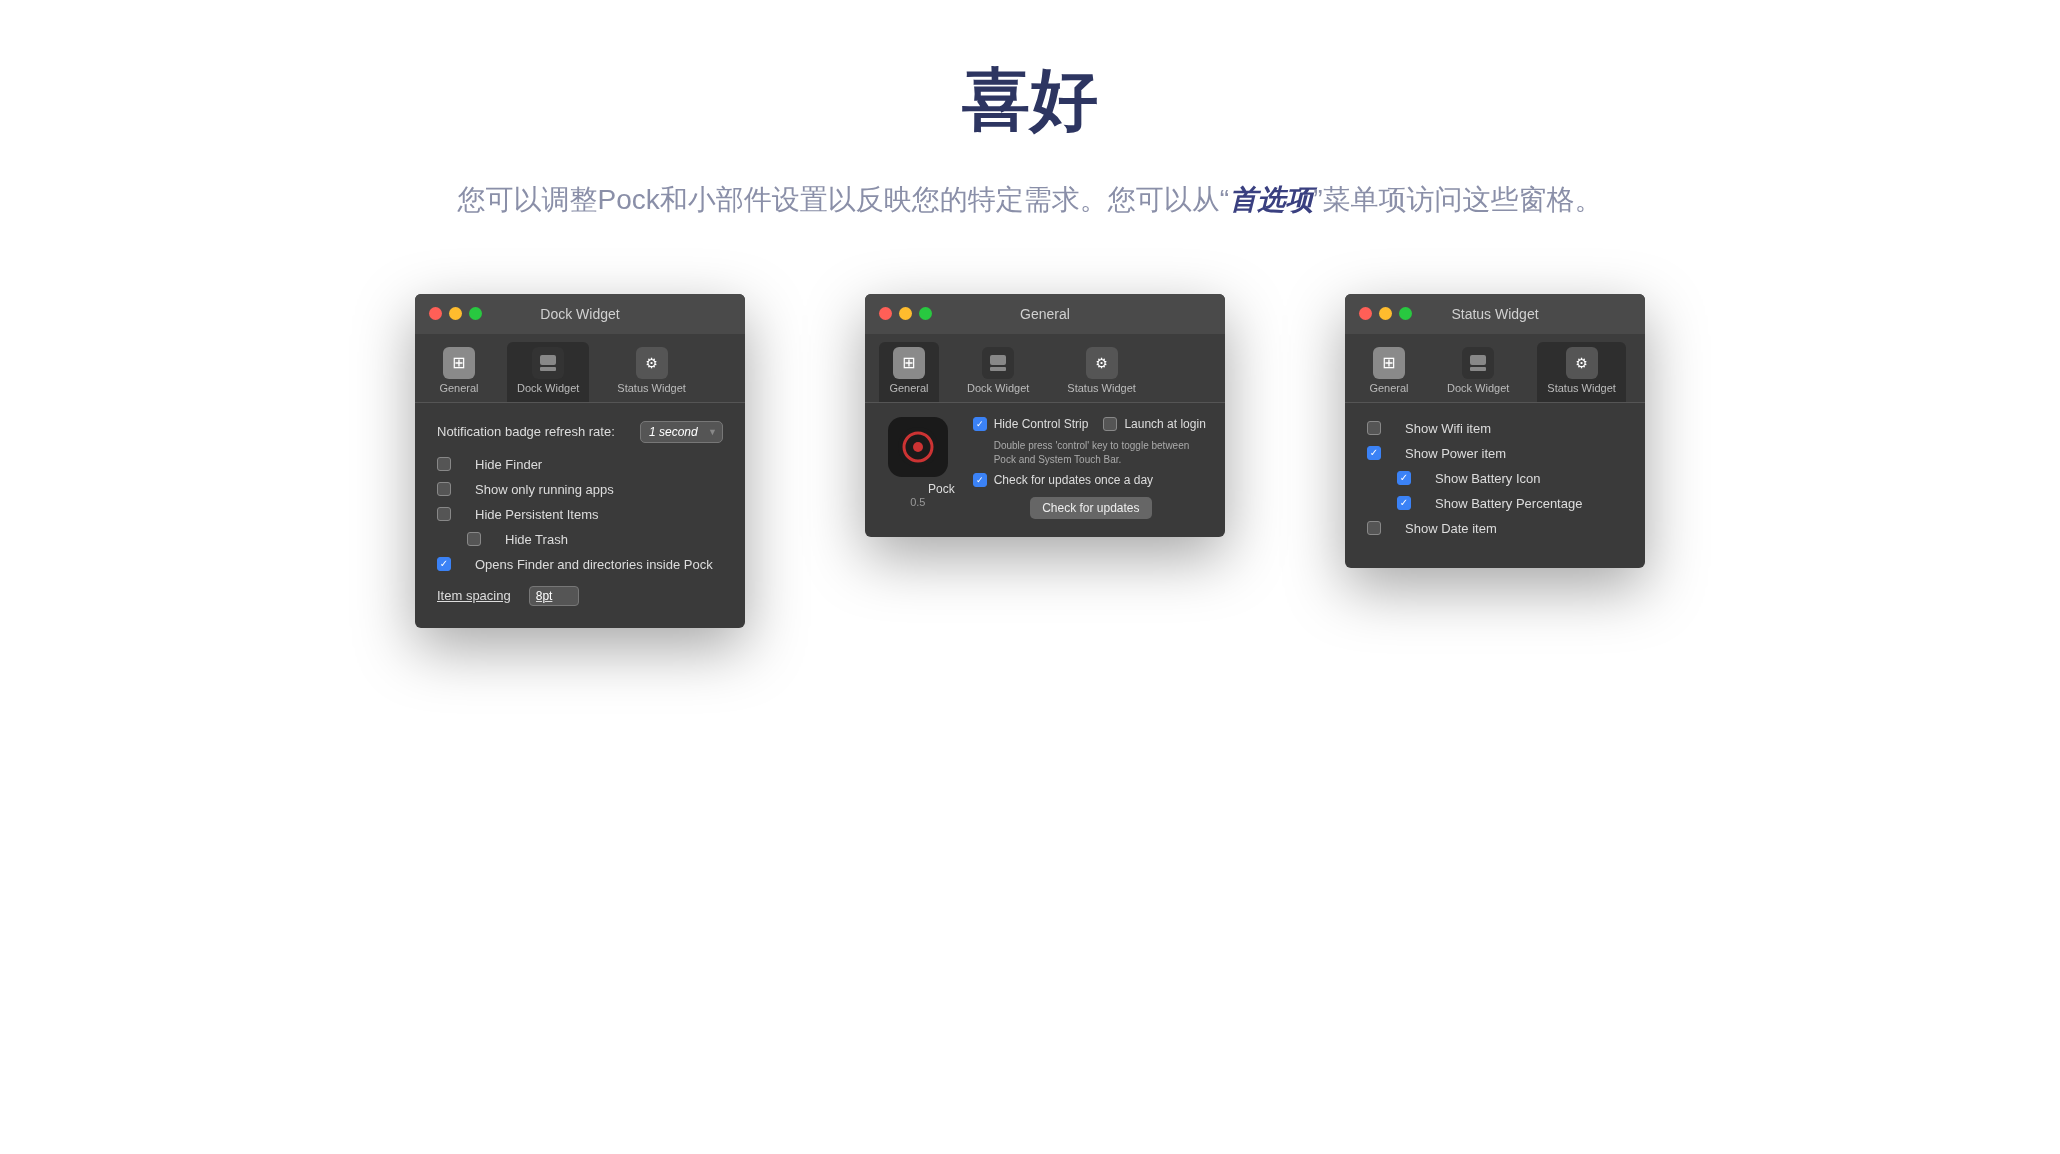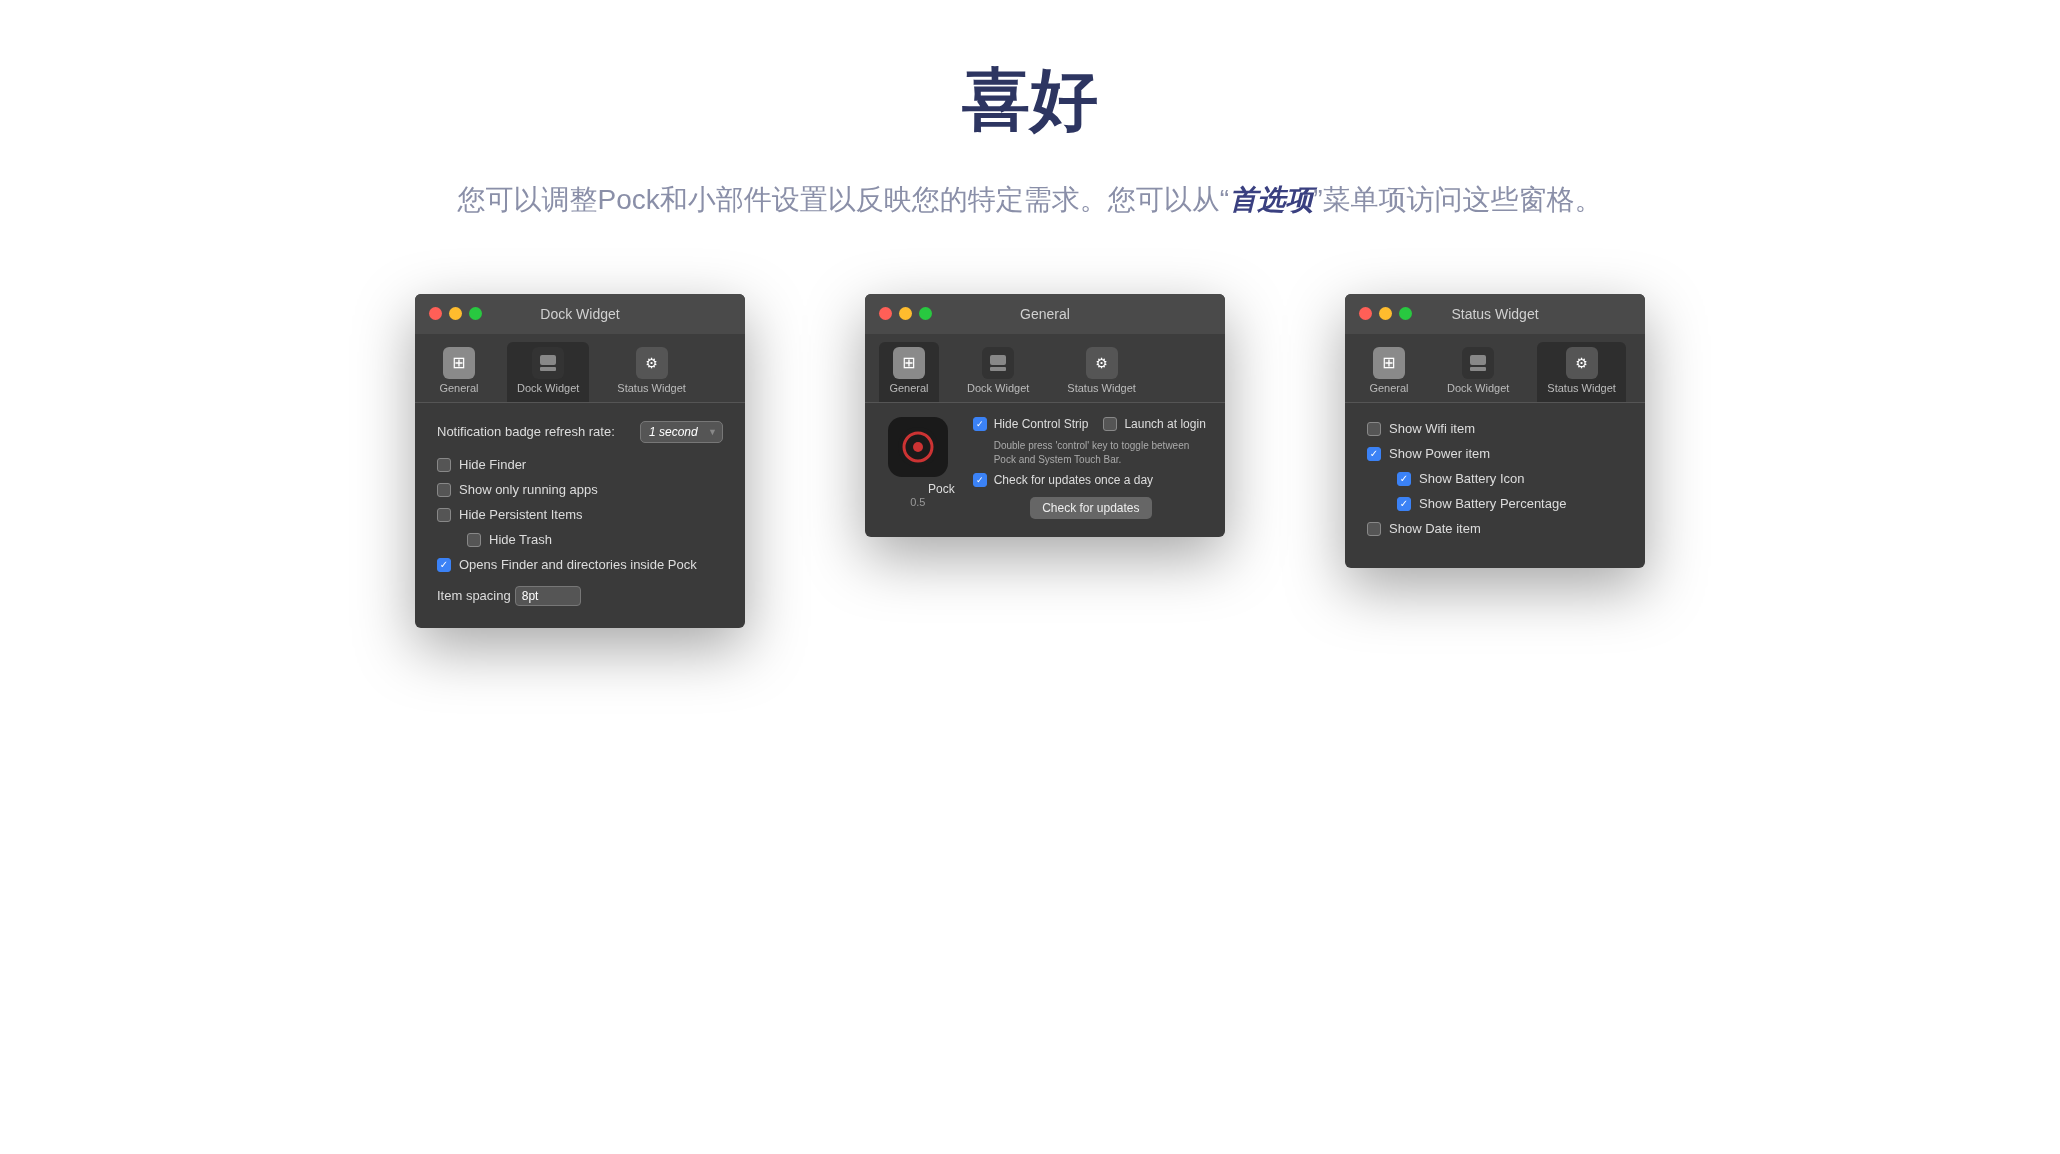--- a/index.html
+++ b/index.html
@@ -165,22 +165,22 @@
       color: #888;
       position: absolute;
       right: 6px;
       top: 50%;
       transform: translateY(-50%);
       pointer-events: none;
     }
 
     .checkbox-row {
       display: flex;
-      align-items: flex-end;
-      gap: 8px;
+      align-items: flex-start;
+      gap: 24px;
       margin-bottom: 10px;
       font-size: 13px;
       color: #ddd;
     }
 
     .checkbox-row.indented { margin-left: 30px; }
 
     .cb {
       width: 14px;
       height: 14px;
@@ -196,34 +196,35 @@
       display: flex;
       align-items: center;
       justify-content: center;
       color: #fff;
       font-size: 10px;
     }
 
     .item-spacing-row {
       display: flex;
       align-items: center;
-      gap: 4px;
+      gap: 18px;
       margin-top: 14px;
       font-size: 13px;
       color: #ddd;
+      text-decoration: underline;
     }
 
     .spacing-input {
       background: #555;
       border: 1px solid #777;
       border-radius: 4px;
       color: #fff;
       font-size: 12px;
       padding: 2px 6px;
-      width: 66px;
+      width: 50px;
     }
 
     
     .status-window { width: 300px; }
 
     
     .general-window { width: 360px; }
 
     .general-content {
       display: flex;

